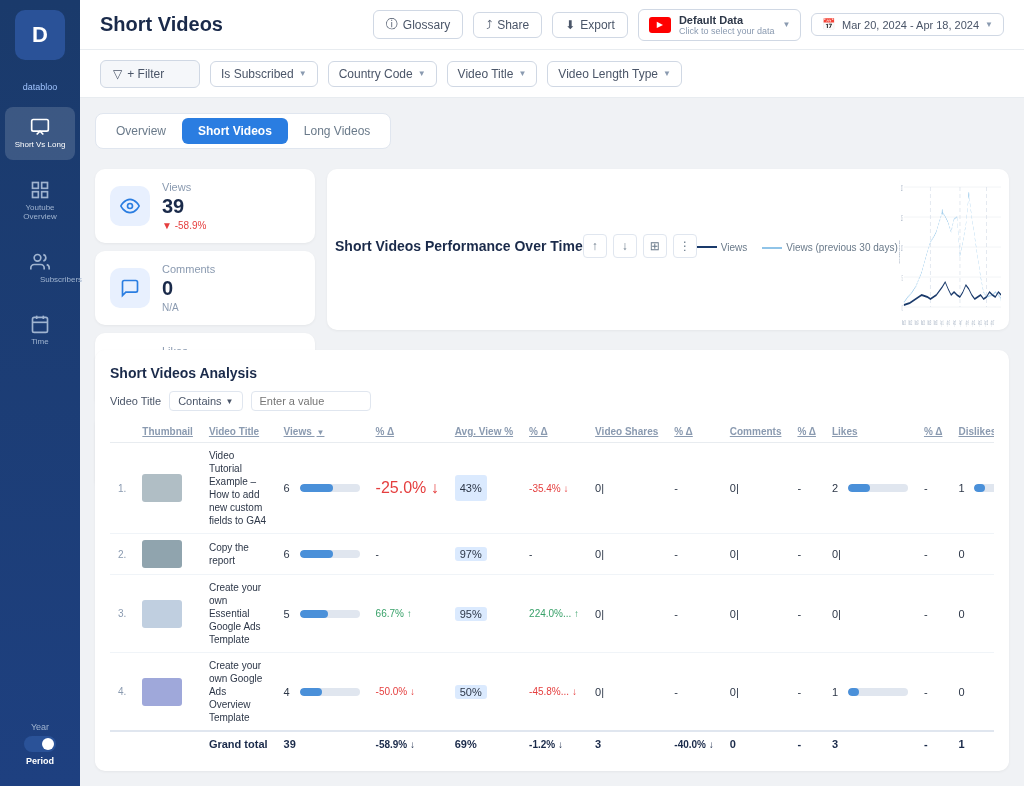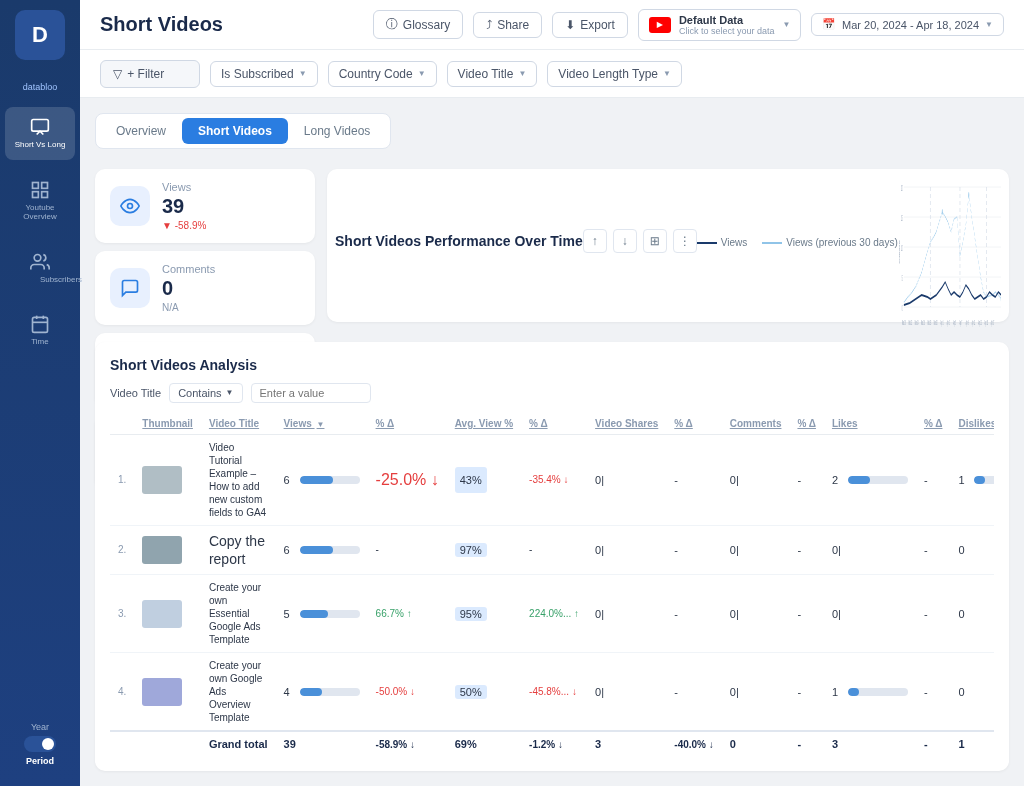--- a/index.html
+++ b/index.html
@@ -438,21 +438,21 @@
                     </div>
       </div>
     </td>
 
   </tr>
               <tr>
     <td class="row-num">2.</td>
     <td class="thumbnail-cell">
       <div class="thumbnail-placeholder" style="background:#90a4ae;"></div>
     </td>
-    <td style="max-width:160px; white-space:normal; font-size:14px; line-height:1.3;margin-left:28px;">Copy the report</td>
+    <td style="max-width:160px; white-space:normal; font-size:10px; line-height:1.3;margin-left:28px;">Copy the report</td>
     <td>
       <div class="bar-cell">
         <span style="min-width:12px; font-size:11px;">6</span>
         <div class="bar-bg">
                       <div class="bar-fill" style="width:33px;"></div>
                     </div>
       </div>
     </td>
     <td class="" style="font-size:10px;">-</td>
     <td>

